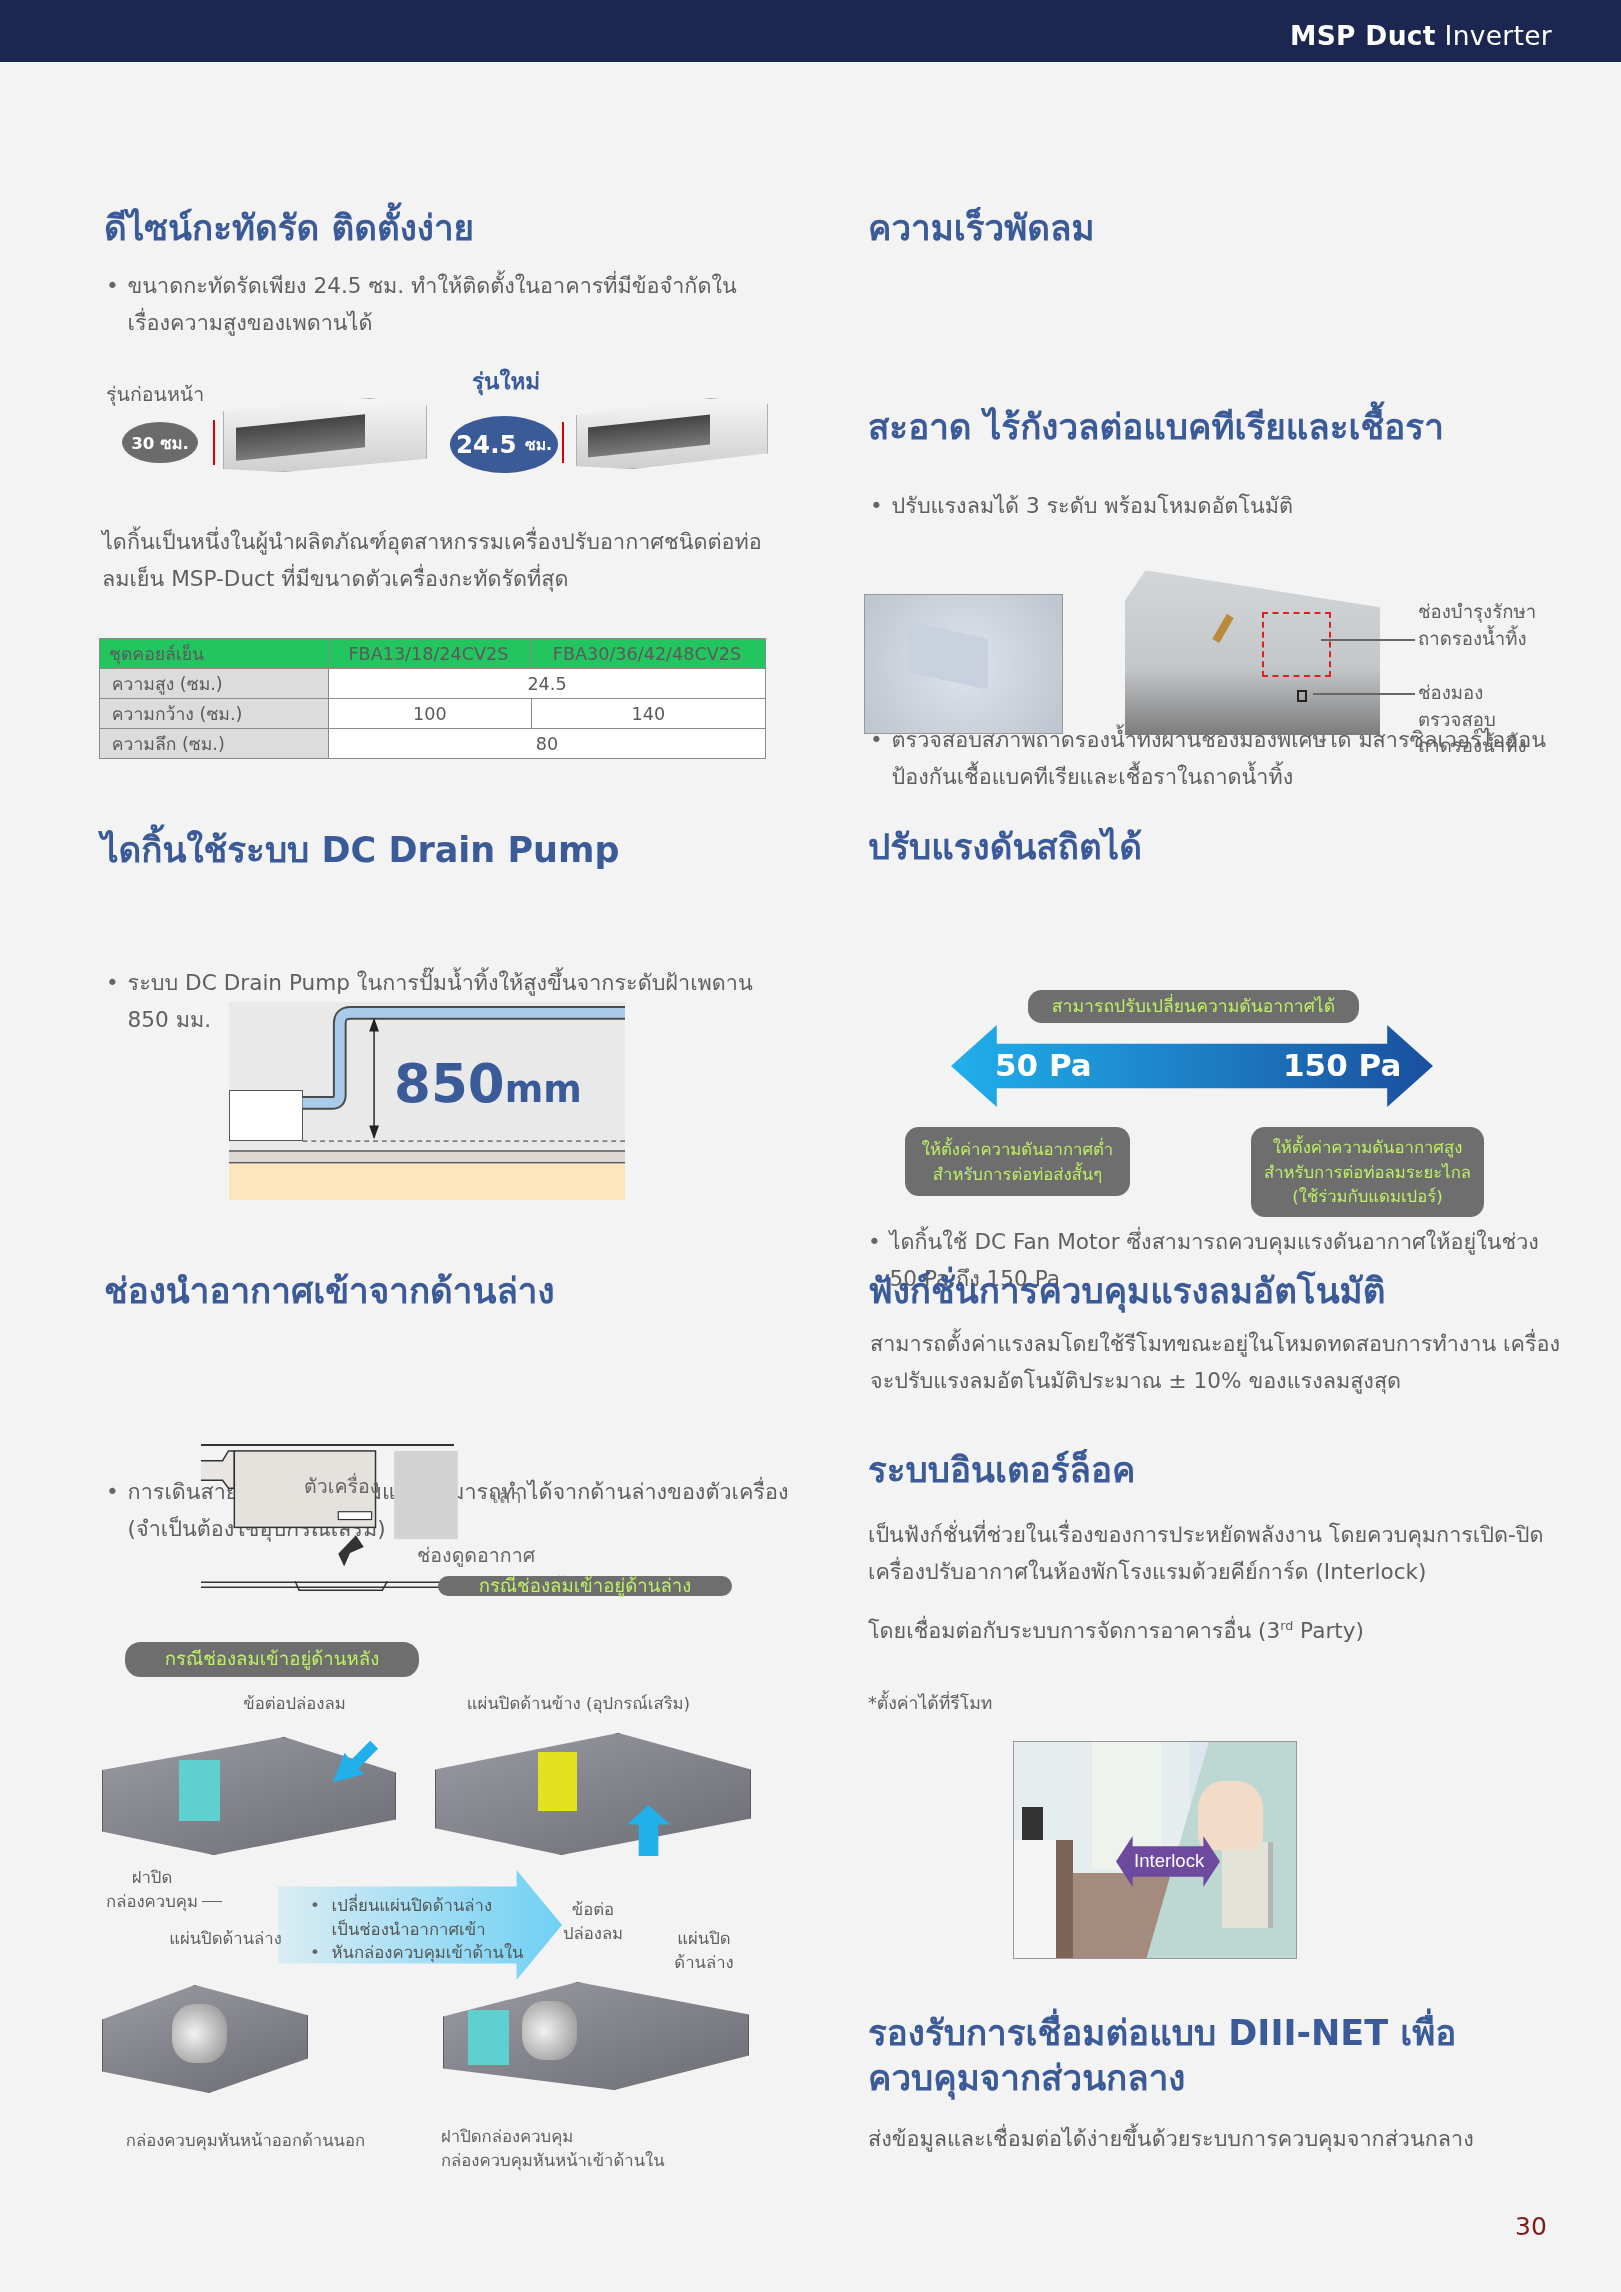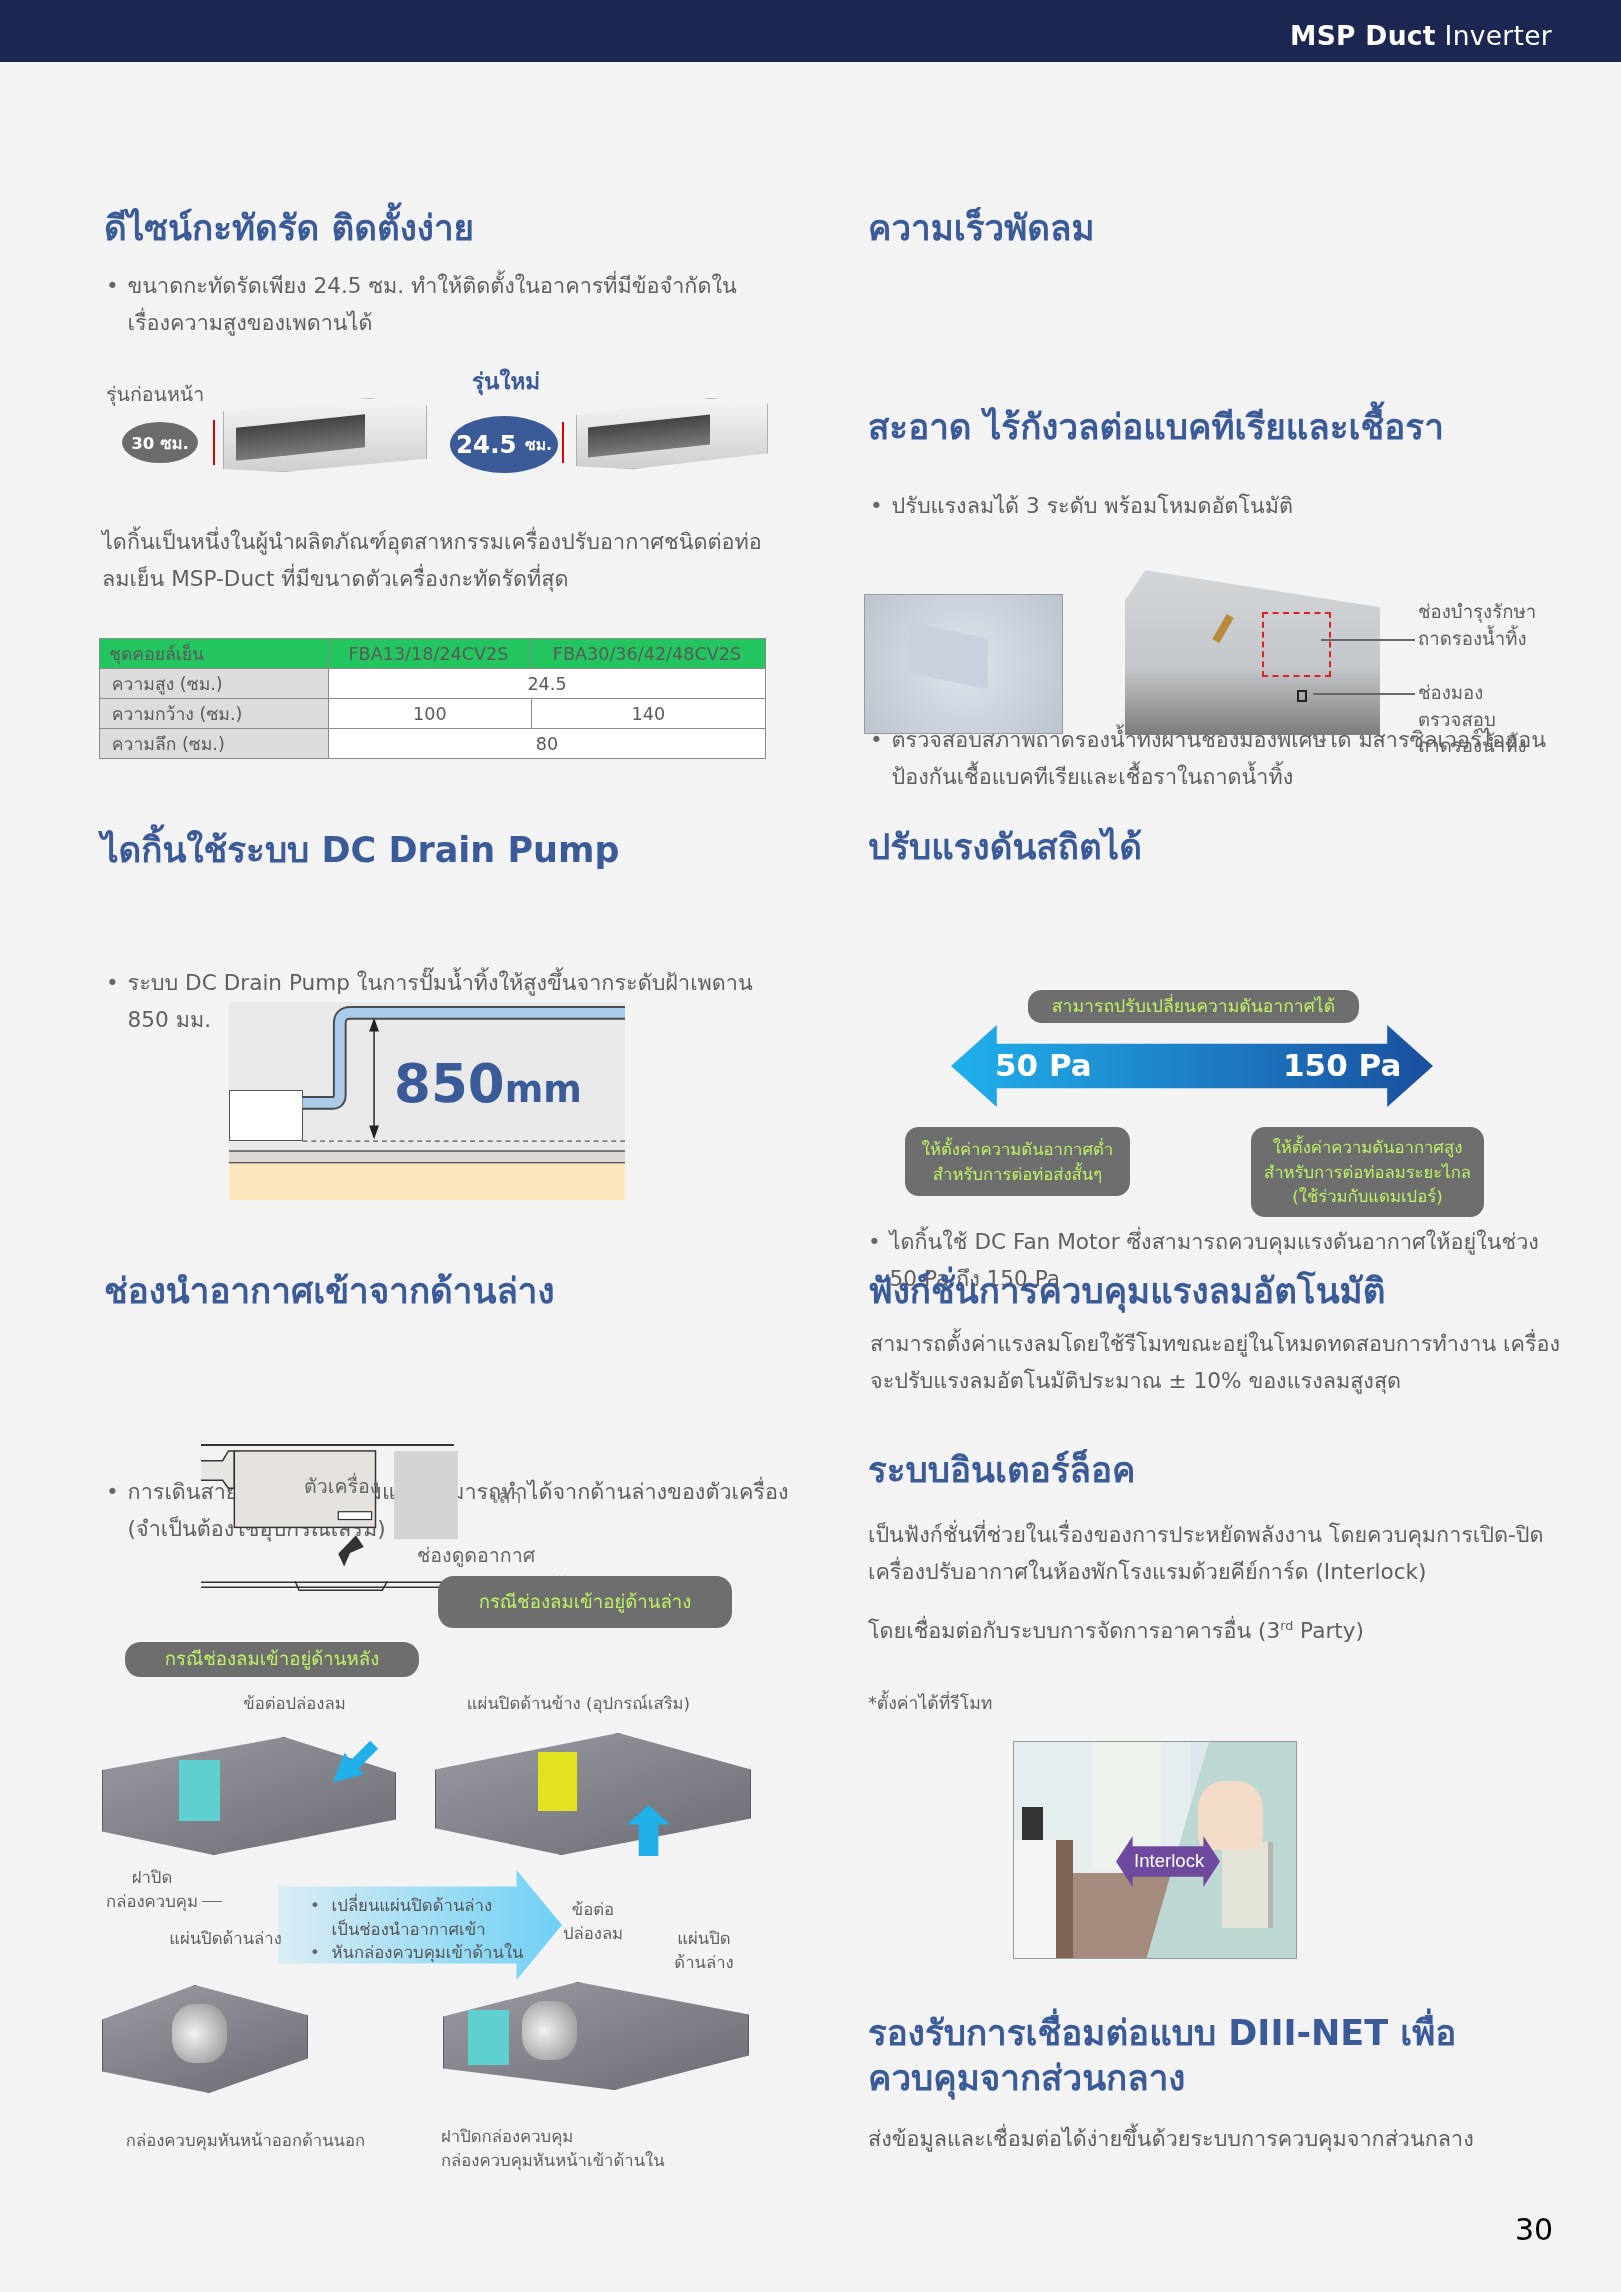--- a/index.html
+++ b/index.html
@@ -126,21 +126,21 @@
     <line x1="0" y1="149" x2="250" y2="149" stroke="#333" stroke-width="1.5"></line>
     <path d="M96 143 L100 152 H185 L190 143" fill="none" stroke="#333" stroke-width="1.5"></path>
   </svg>
   <div class="abs" style="left:103px; top:29px; font-size:19.6px; color:#666;">ตัวเครื่อง</div>
   <div class="abs" style="left:291px; top:39px; font-size:19.6px; color:#777;">เสา</div>
   <div class="abs" style="left:216px; top:98px; font-size:19.6px; color:#666;">ช่องดูดอากาศ</div>
   <div class="abs" style="left:355px; top:128px; font-size:19.6px; color:#666;">ฝ้าเพดาน</div>
 </div>
 
 <div class="abs graybox" style="left:125px; top:1642px; width:294px; height:35px; font-size:18.6px; border-radius:15.7px;">กรณีช่องลมเข้าอยู่ด้านหลัง</div>
-<div class="abs graybox" style="left:438px; top:1576px; width:294px; height:52px; font-size:18.6px; border-radius:15.7px;">กรณีช่องลมเข้าอยู่ด้านล่าง</div>
+<div class="abs graybox" style="left:438px; top:1576px; width:294px; height:20px; font-size:18.6px; border-radius:15.7px;">กรณีช่องลมเข้าอยู่ด้านล่าง</div>
 
 <div class="caption" style="left:216px; top:1692px; width:157px;">ข้อต่อปล่องลม</div>
 <div class="caption" style="left:461px; top:1692px; width:235px;">แผ่นปิดด้านข้าง (อุปกรณ์เสริม)</div>
 
 <div class="abs machine" style="left:102px; top:1737px; width:294px; height:118px; clip-path: polygon(0 28%, 62% 0, 100% 30%, 100% 70%, 38% 100%, 0 80%);">
   <div class="abs" style="left:76px; top:21.6px; width:41px; height:61px; background:#5fd0d0;"></div>
 </div>
 <svg class="abs" style="left:323px; top:1733px;" width="59" height="59" viewBox="0 0 60 60">
   <polygon points="10,50 22,20 28,28 48,8 56,16 36,36 42,42" fill="#22b0ea"></polygon>
 </svg>
@@ -232,14 +232,14 @@
   <div class="abs" style="left:132px; top:0; width:157px; height:218px; background:#bdd7d3; clip-path: polygon(40% 0, 100% 0, 100% 100%, 0 100%);"></div>
   <div class="abs" style="left:208px; top:100px; width:51px; height:86px; background:#e4e3d8; border-right:5.9px solid #b5b5b5;"></div>
   <div class="abs" style="left:184px; top:39px; width:65px; height:69px; background:#f2dcc7; border-radius:40% 40% 20% 20%;"></div>
   <div class="abs" style="left:102px; top:94px; width:104px; height:51px; background:#6d4a9e; clip-path: polygon(0 50%, 16% 0, 16% 20%, 84% 20%, 84% 0, 100% 50%, 84% 100%, 84% 80%, 16% 80%, 16% 100%);"></div>
   <div class="abs" style="left:120px; top:108px; width:69px; text-align:center; color:#fff; font-size:18.6px; font-family:'Liberation Sans', sans-serif;">Interlock</div>
 </div>
 
 <h2 style="left:868px; top:2011px; width:686px; white-space:normal; line-height:45px;">รองรับการเชื่อมต่อแบบ DIII-NET เพื่อควบคุมจากส่วนกลาง</h2>
 <div class="txt" style="left:868px; top:2120px; width:706px;">ส่งข้อมูลและเชื่อมต่อได้ง่ายขึ้นด้วยระบบการควบคุมจากส่วนกลาง</div>
 
-<div class="abs" style="left:1515px; top:2212px; font-size:30px; color:#000000;">30</div>
+<div class="abs" style="left:1515px; top:2212px; font-size:25px; color:#7f1d1d;">30</div>
 
 
 </body></html>

